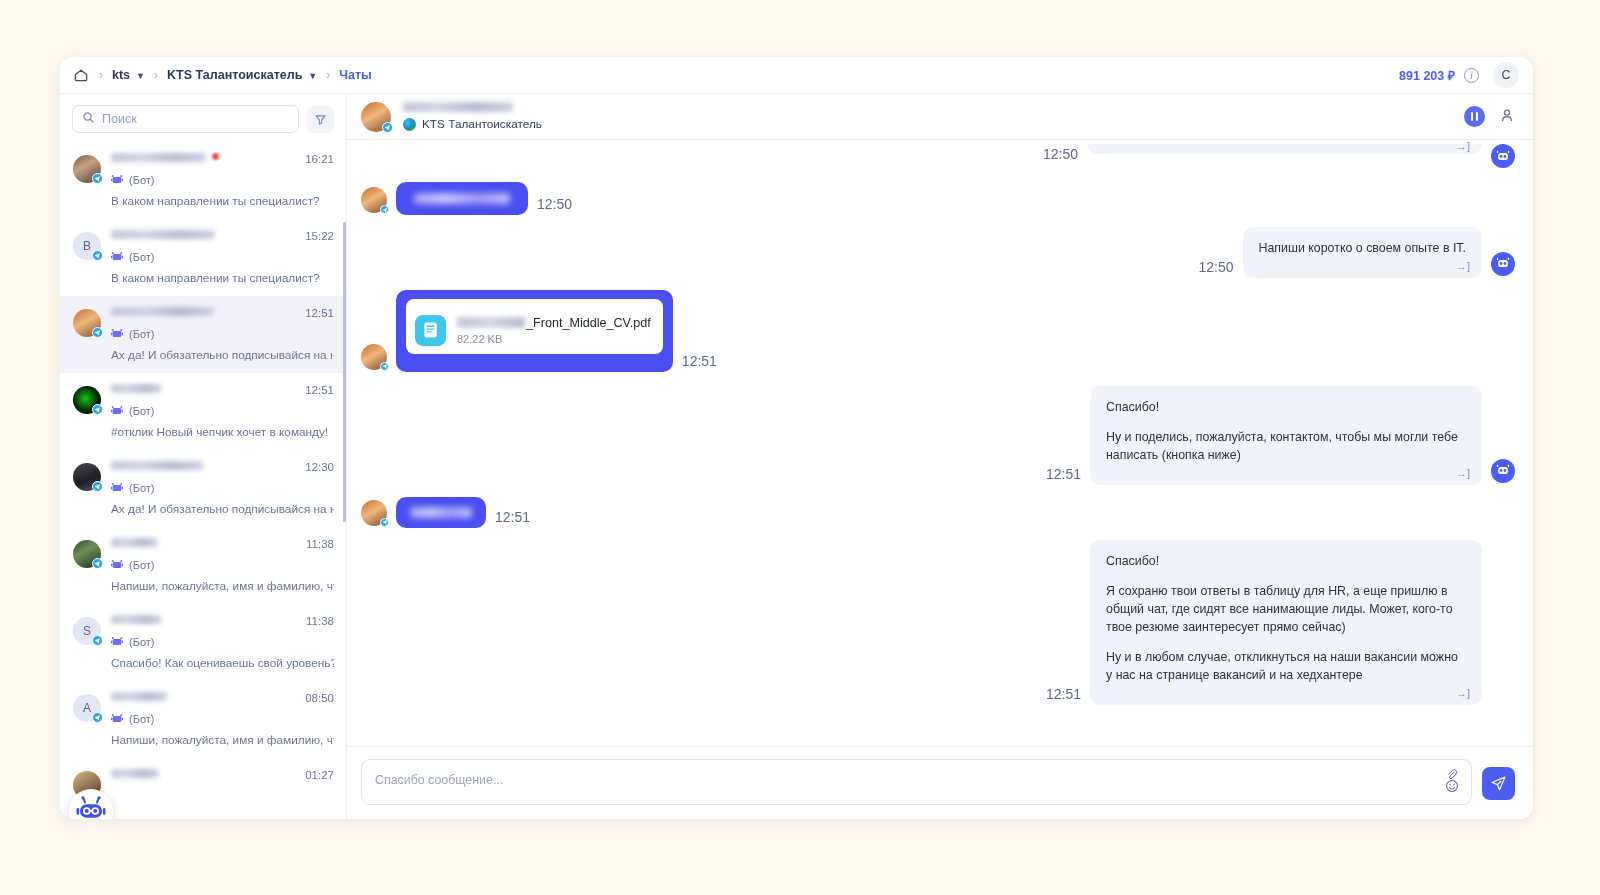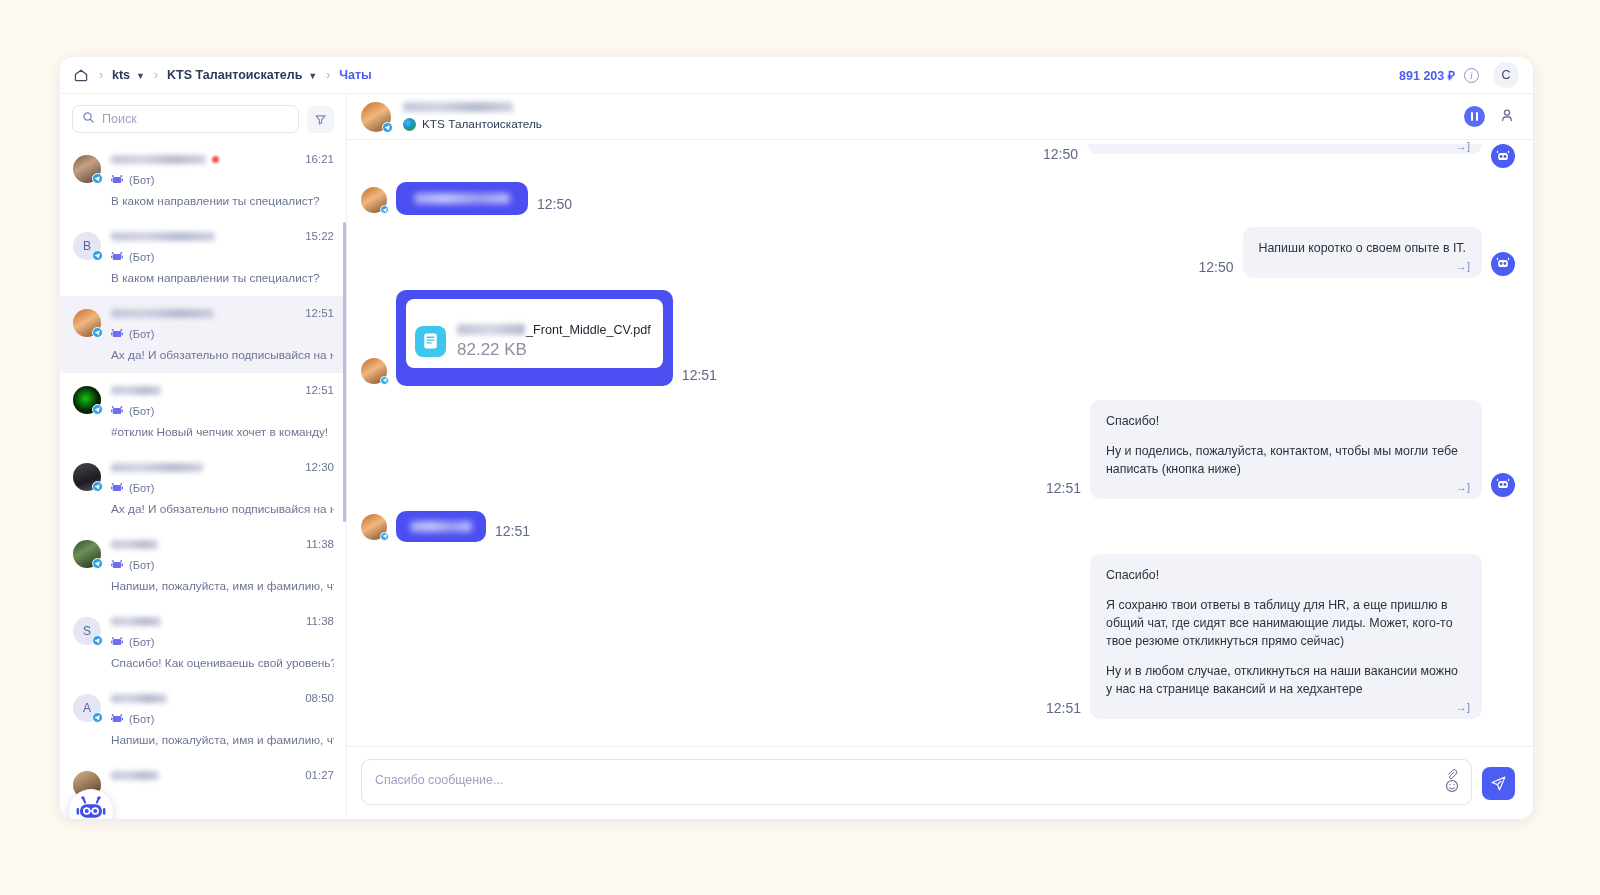--- a/index.html
+++ b/index.html
@@ -88,21 +88,21 @@
   .av.photo3 { background: radial-gradient(circle at 45% 45%, #14c414 0%, #062806 55%, #000 100%); }
   .av.photo4 { background: linear-gradient(160deg,#4a4a52,#1c1c22 60%,#5a5a63); }
   .av.photo5 { background: linear-gradient(150deg,#2b4a2b,#6f8f5a 40%,#1a2a1a); }
   .av.photo6 { background: linear-gradient(150deg,#d3b58c,#8a6a4a 60%,#3a2a20); }
   .tg-badge {
     position: absolute; right: -2px; bottom: -1px;
     width: 11px; height: 11px; border-radius: 50%; background: #30a3e6;
     border: 1.5px solid #fff; display:flex; align-items:center; justify-content:center;
   }
   .chat-main { flex: 1; min-width: 0; }
-  .chat-row1 { display: flex; align-items: center; }
+  .chat-row1 { display: flex; align-items: flex-start; }
   .blur-name {
     height: 9px; border-radius: 3px; flex: 0 1 auto;
     background: linear-gradient(90deg,#b9bdd2,#c9ccdd,#a9aec8,#c6c9da);
     filter: blur(2.6px); opacity: .85;
   }
   .dot-badge { width:7px; height:7px; border-radius:50%; background:#f0564a; margin-left:6px; filter: blur(1px); }
   .chat-time { margin-left: auto; font-size: 11.5px; color: #6b7596; padding-left: 8px; }
   .chat-row2 { display: flex; align-items: center; gap: 6px; margin-top: 6px; }
   .bot-tag { font-size: 11px; color: #6b7596; }
   .chat-prev { margin-top: 5px; font-size: 11.8px; color: #6b7596; white-space: nowrap; overflow: hidden; text-overflow: clip; }
@@ -157,34 +157,34 @@
   }
   .bubble-out p { font-size: 12.4px; line-height: 1.45; color: #2c3140; }
   .bubble-out p + p { margin-top: 12px; }
   .sent-mark { position: absolute; right: 12px; bottom: 6px; color: #7d86c9; font-size: 11px; }
   .msg-time { font-size: 14px; color: #5f6987; margin-bottom: 3px; white-space: nowrap; }
   .bot-av {
     width: 24px; height: 24px; border-radius: 50%; flex: 0 0 24px;
     background: #4b5df2; display:flex; align-items:center; justify-content:center; margin-bottom:2px;
   }
   .file-card {
-    background: #fff; border-radius: 8px; padding: 24px 12px 8px 9px;
+    background: #fff; border-radius: 8px; padding: 16px 12px 8px 9px;
     display: flex; align-items: center; gap: 11px;
   }
   .file-ico {
     width: 31px; height: 31px; border-radius: 8px; background: #3fc6ee;
     display:flex; align-items:center; justify-content:center; flex:0 0 31px;
   }
   .file-name { font-size: 12.6px; color: #1f2330; display:flex; align-items:center; }
   .file-blur {
     display:inline-block; width: 68px; height: 11px; border-radius:3px; margin-right:1px;
     background: linear-gradient(90deg,#c2c5d6,#d6d8e4,#b4b8cc);
     filter: blur(2.8px);
   }
-  .file-size { font-size: 17px; color: #8b90a3; margin-top: 3px; }
+  .file-size { font-size: 11px; color: #8b90a3; margin-top: 3px; }
 
   .composer { flex: 0 0 auto; border-top: 1px solid #eceef5; padding: 12px 18px 14px 14px; display: flex; align-items: flex-end; gap: 10px; }
   .input-box {
     flex: 1; min-height: 46px; border: 1px solid #dfe2ef; border-radius: 9px;
     padding: 10px 42px 10px 13px; position: relative;
   }
   .input-box .ph { font-size: 12.4px; color: #9aa2c0; }
   .clip-icon { position: absolute; right: 12px; top: 8px; color: #5a6297; }
   .smile-icon { position: absolute; right: 12px; bottom: 7px; color: #5a6297; }
   .send-btn {
@@ -658,21 +658,21 @@
           <div class="bubble-in" style="padding:10px 14px">
             <div class="blur-line" style="width:62px"></div>
           </div>
           <span class="msg-time">12:51</span>
         </div>
 
         <div class="msg-row out">
           <span class="msg-time">12:51</span>
           <div class="bubble-out" style="max-width:392px">
             <p>Спасибо!</p>
-            <p>Я сохраню твои ответы в таблицу для HR, а еще пришлю в общий чат, где сидят все нанимающие лиды. Может, кого-то твое резюме откликнуться прямо сейчас)</p>
+            <p>Я сохраню твои ответы в таблицу для HR, а еще пришлю в общий чат, где сидят все нанимающие лиды. Может, кого-то твое резюме заинтересует прямо сейчас)</p>
             <p>Ну и в любом случае, откликнуться на наши вакансии можно у нас на странице вакансий и на хедхантере</p>
             <span class="sent-mark">→]</span>
           </div>
           <div class="bot-av" style="visibility:hidden">
             <svg width="14" height="13" viewBox="0 0 16 14" fill="#fff">
                 <rect x="2.5" y="3" width="11" height="8" rx="3"></rect>
               </svg>
           </div>
         </div>
 

